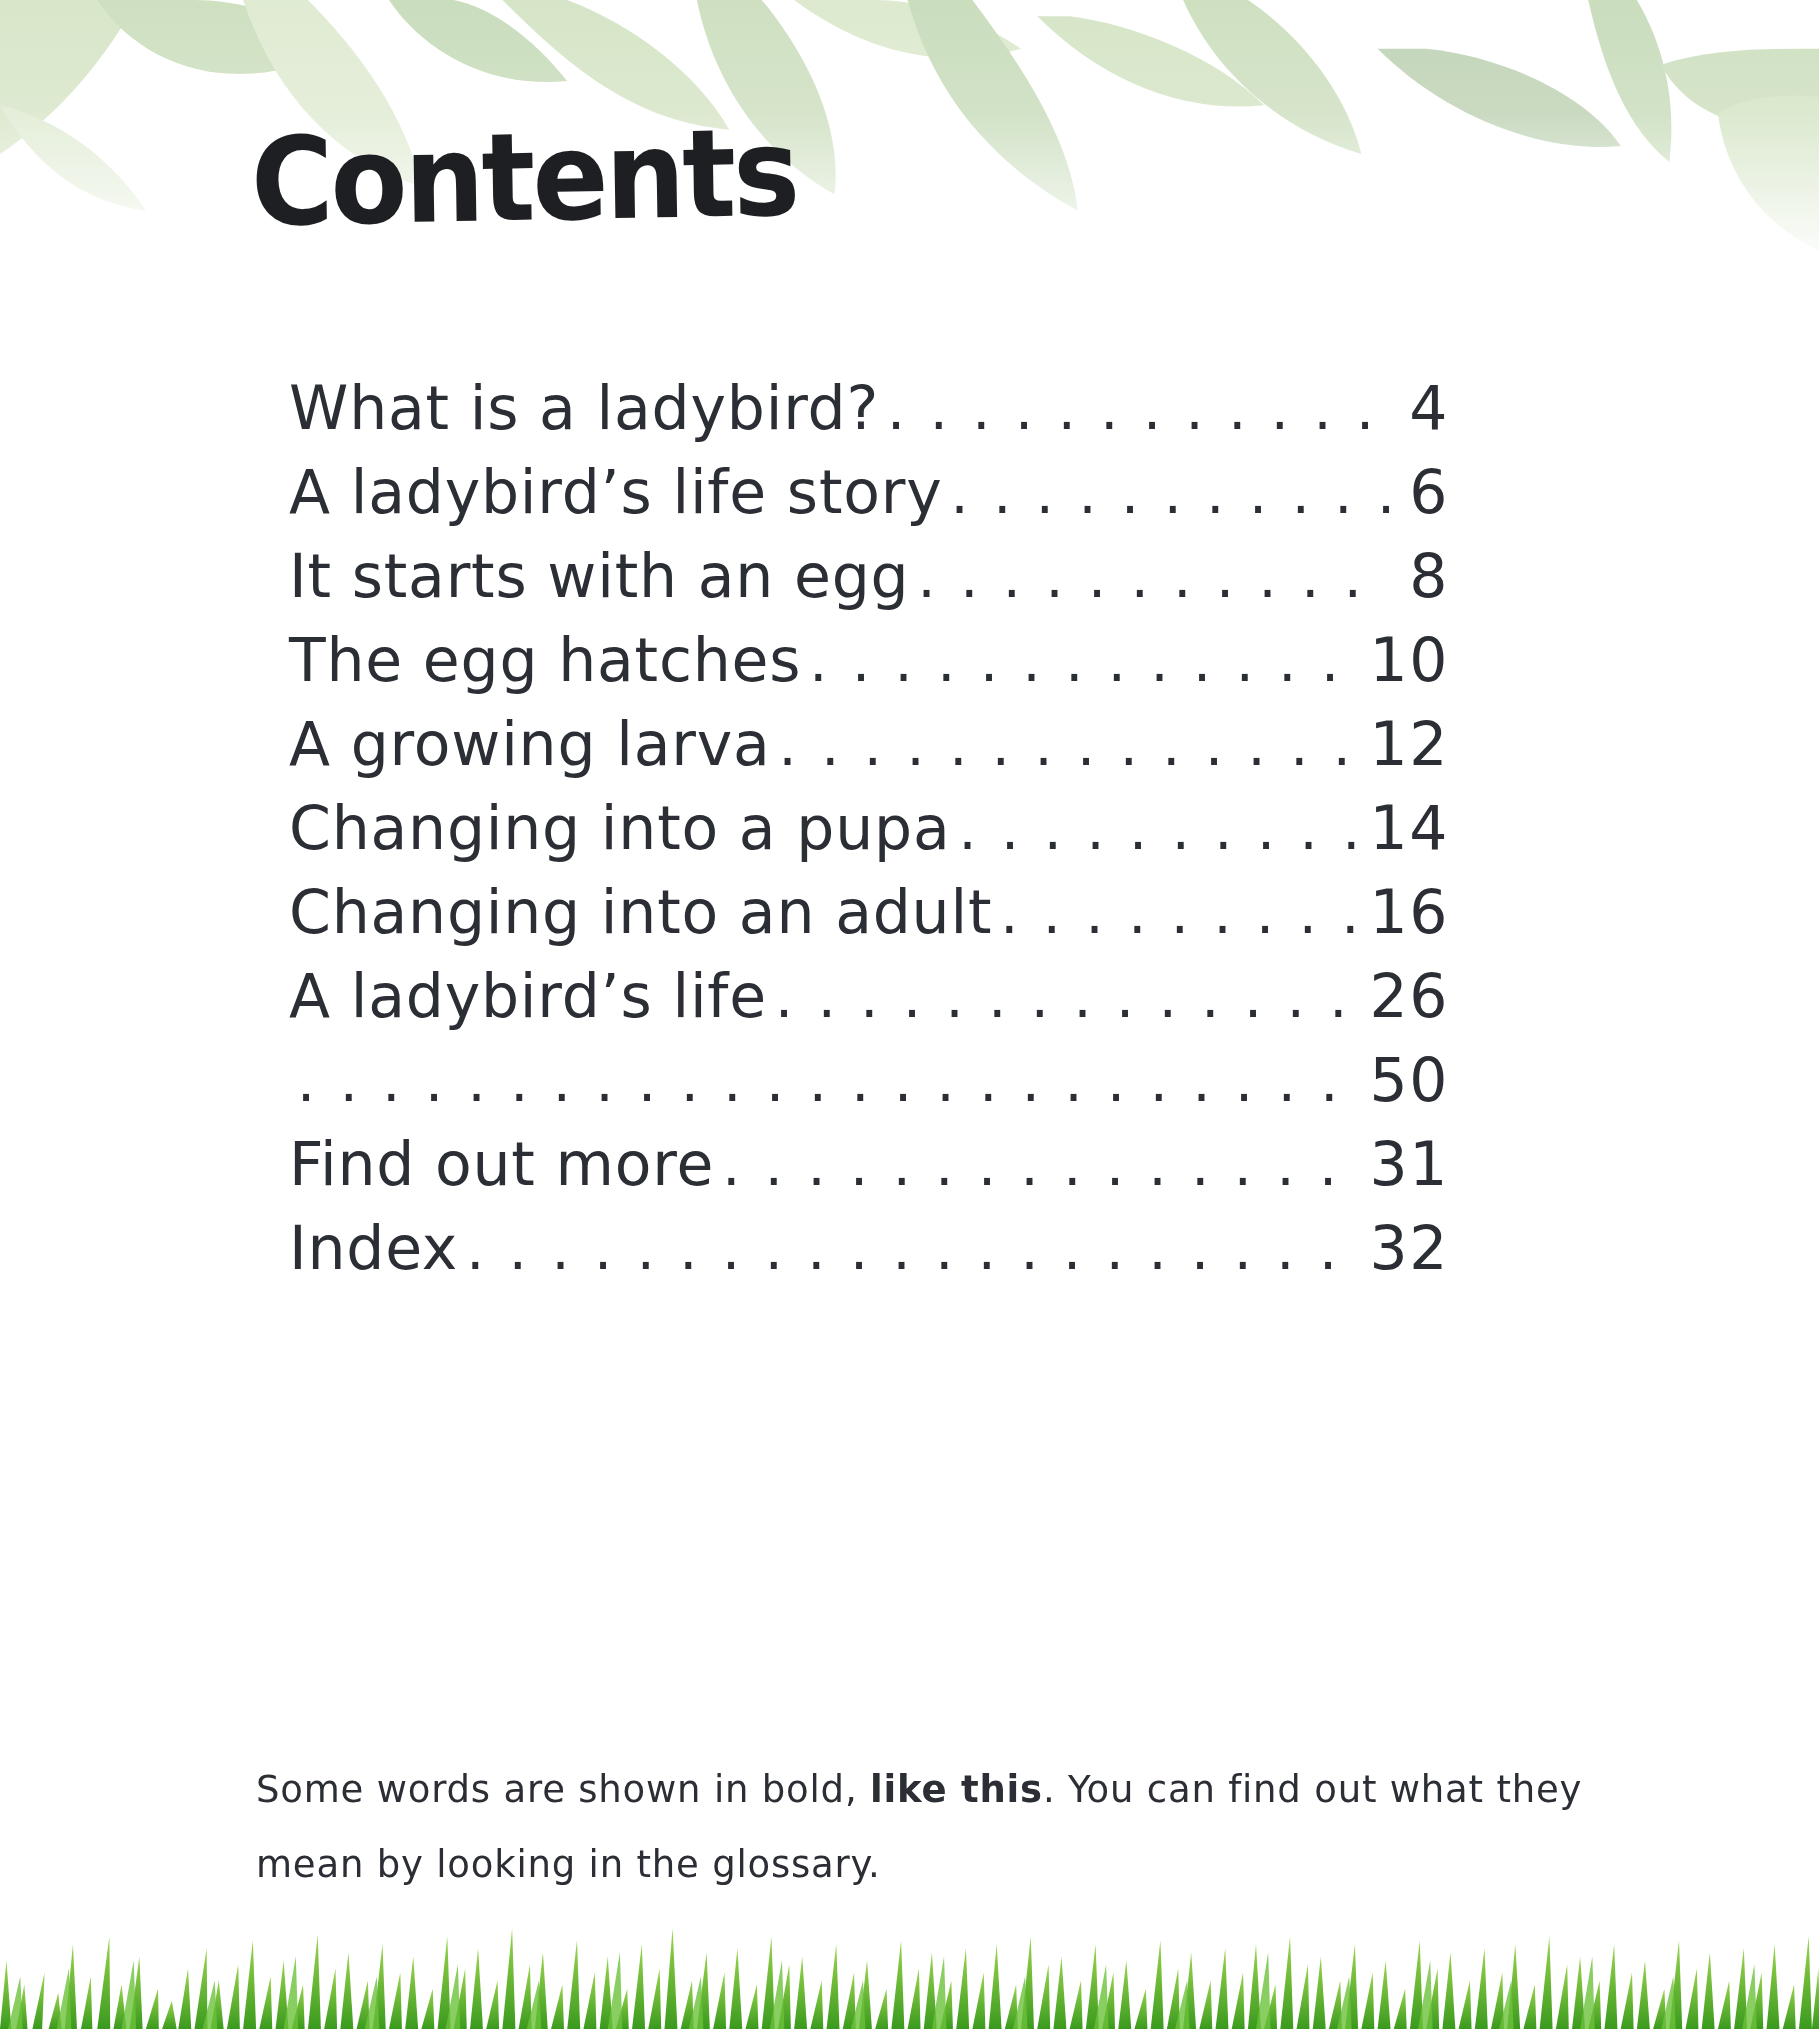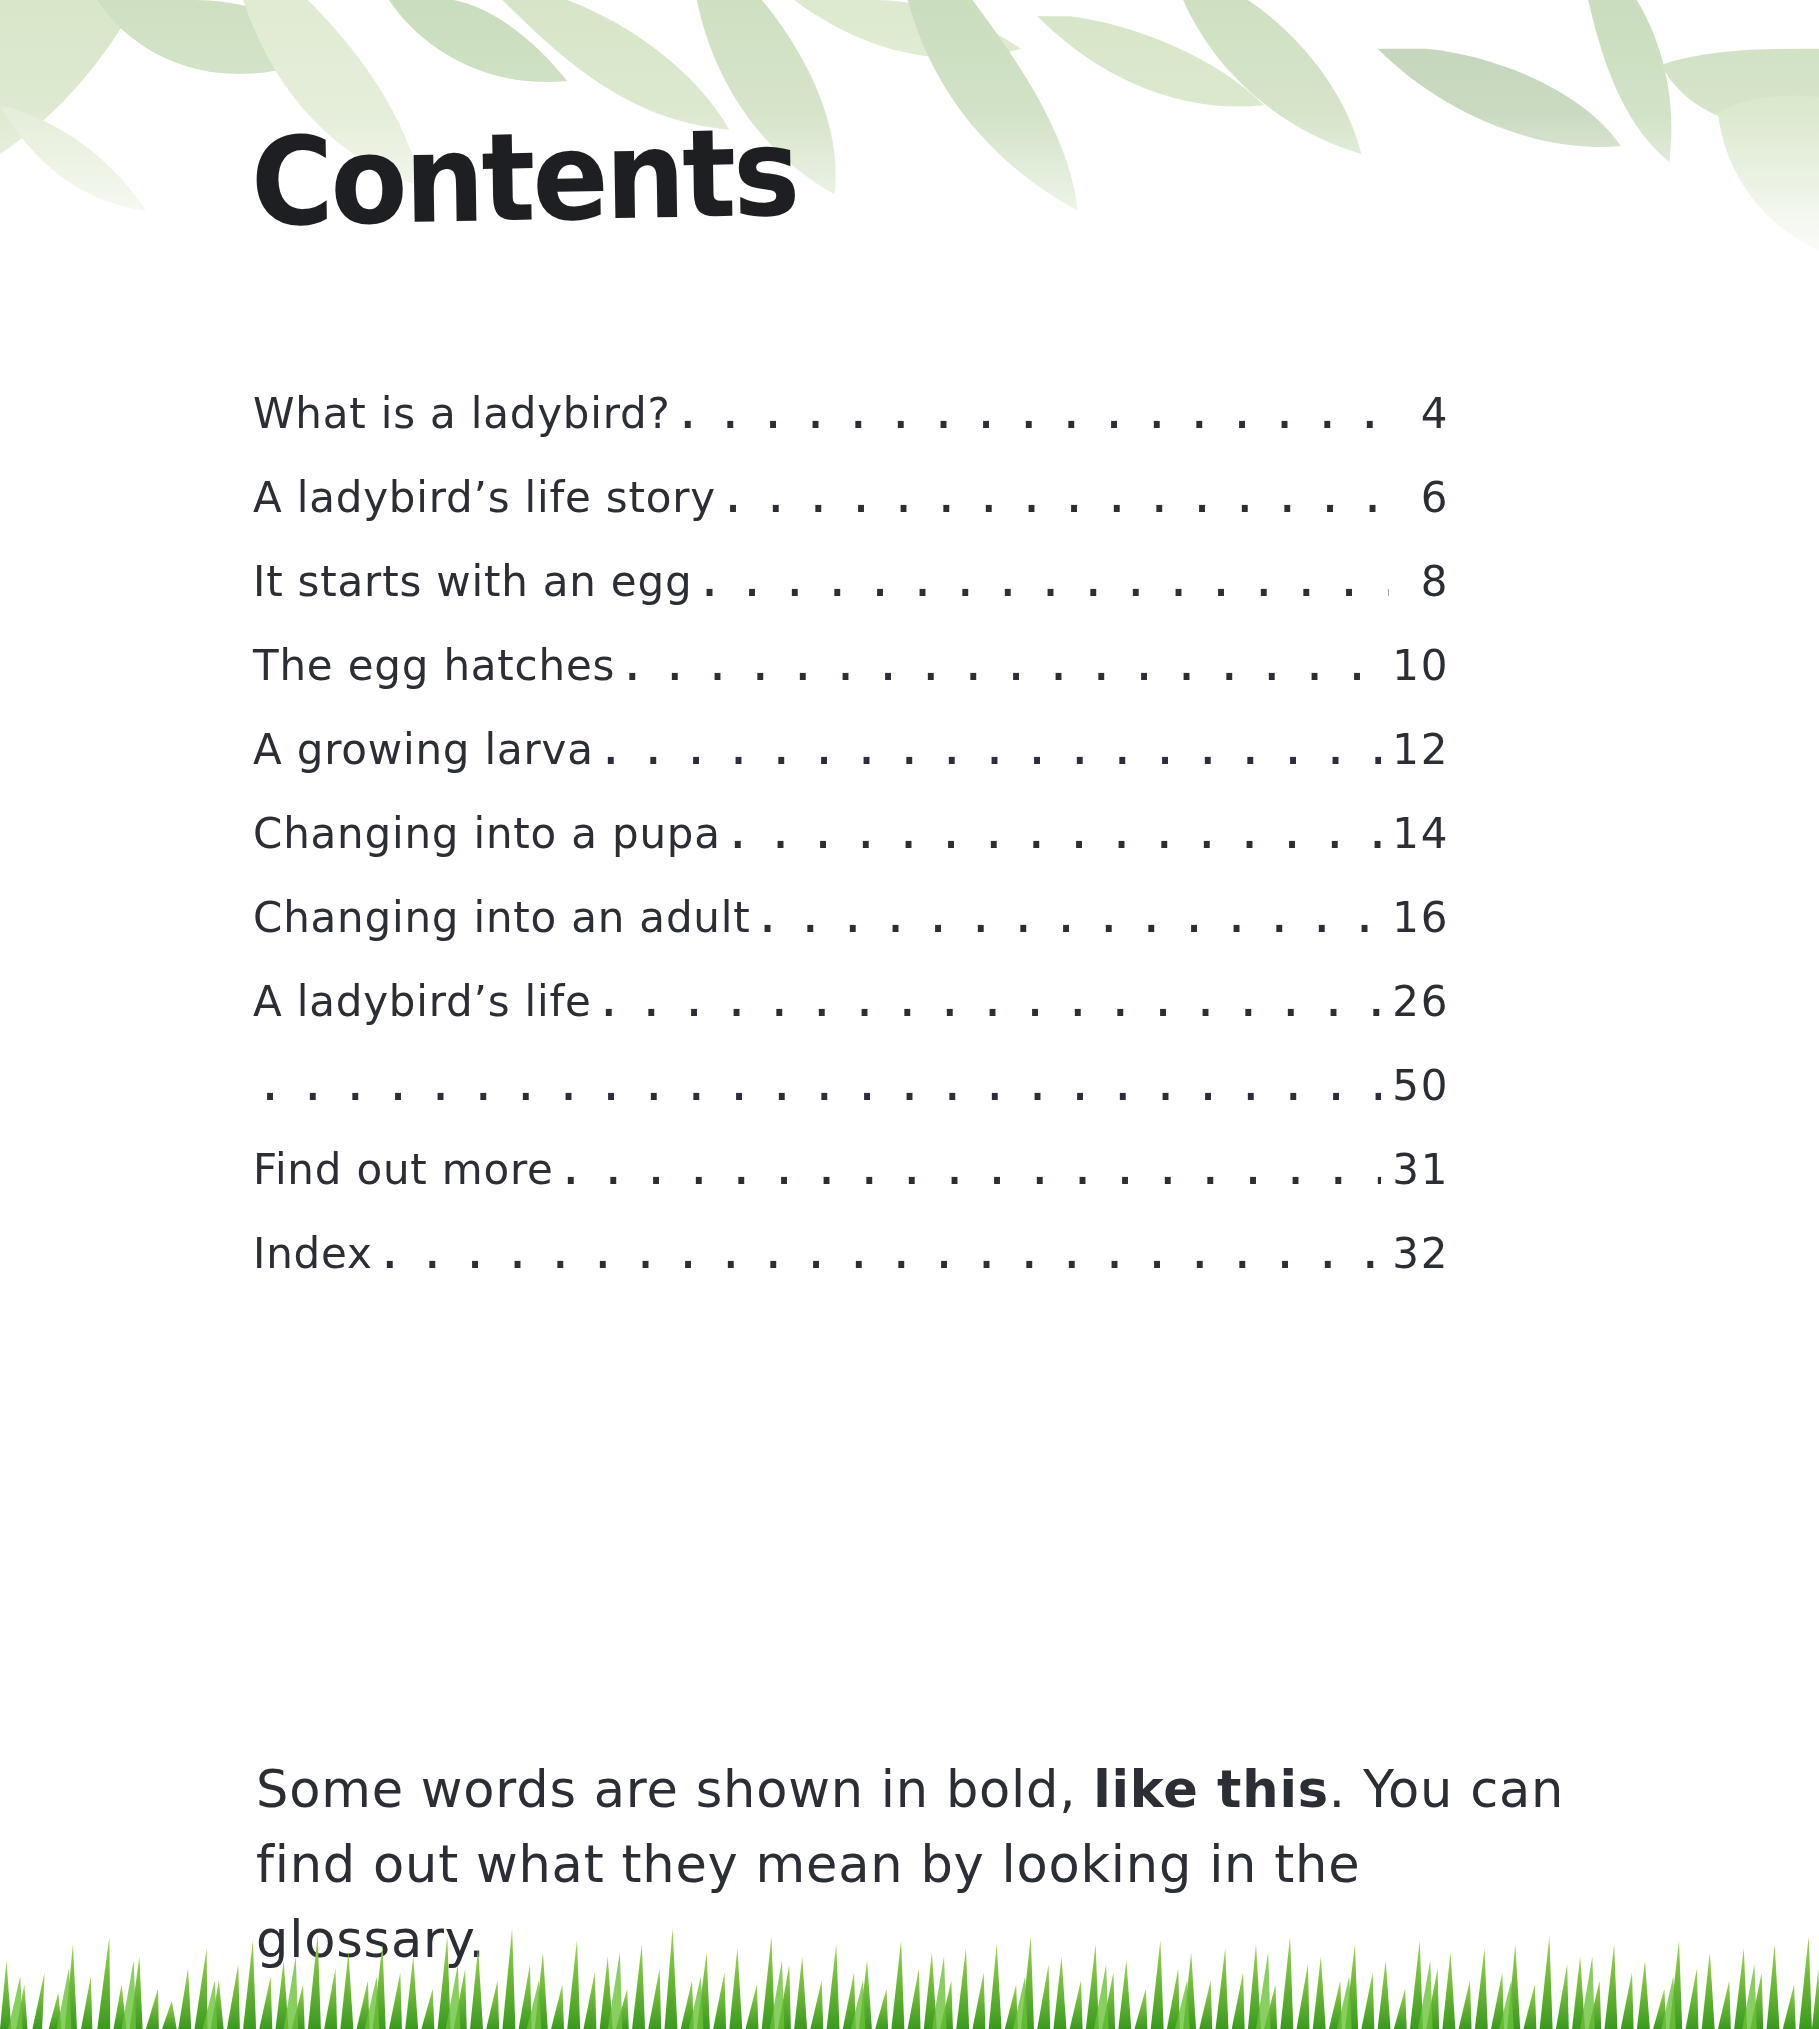--- a/index.html
+++ b/index.html
@@ -1,26 +1,26 @@
 <!DOCTYPE html>
 <html style="font-size:13px"><head>
 <meta charset="utf-8">
 <style>
   html, body { margin:0; padding:0; }
   body { width:1820px; height:2029px; position:relative; overflow:hidden; background:#ffffff; font-family:"DejaVu Sans", "Liberation Sans", sans-serif; color:#2b2e34; }
   .leaves { position:absolute; left:0; top:0; width:1820px; height:308px; }
   .leaves-fade { position:absolute; left:0; top:0; width:1820px; height:324px; background:linear-gradient(to bottom, rgba(255,255,255,0) 0%, rgba(255,255,255,0.15) 35%, rgba(255,255,255,0.85) 75%, #ffffff 100%); }
   .title { position:absolute; left:250px; top:122px; margin:0; font-family:"DejaVu Sans", sans-serif; font-weight:bold; font-size:122px; line-height:1; color:#1d1f22; letter-spacing:-3.2px; transform:scaleX(0.92) rotate(-1deg); transform-origin:left top; }
   .toc { position:absolute; left:253px; top:366px; width:1196px; margin:0; padding:0; list-style:none; }
-  .toc-row { display:flex; align-items:baseline; height:84px; font-size:42px; line-height:84px; white-space:nowrap; }
+  .toc-row { display:flex; align-items:baseline; height:84px; font-size:60px; line-height:84px; white-space:nowrap;margin-left:36px; }
   .toc-label { flex:0 0 auto; letter-spacing:0.8px; }
   .toc-dots { flex:1 1 auto; overflow:hidden; margin:0 11.3px 0 8px; letter-spacing:18px; font-size:57px; color:#2b2e34; }
   .toc-dots::before { content:". . . . . . . . . . . . . . . . . . . . . . . . . . . . . . . . . . . . . . . . . . . . . . ."; letter-spacing:3.2px; }
   .toc-page { flex:0 0 auto; text-align:right; min-width:49px; letter-spacing:1.6px; }
-  .note { position:absolute; left:256px; top:1752px; width:1329px; margin:0; font-size:51px; line-height:75px; letter-spacing:0.8px; color:#2b2e34; }
+  .note { position:absolute; left:256px; top:1752px; width:1329px; margin:0; font-size:37px; line-height:75px; letter-spacing:0.8px; color:#2b2e34; }
   .note b { font-weight:bold; }
   .grass { position:absolute; left:0; top:1912px; width:1820px; height:117px; }
 </style>
 </head>
 <body>
 
 <svg class="leaves" viewBox="0 0 2246 380" preserveAspectRatio="none">
   <g opacity="0.55">
     <path d="M0,0 L0,190 C60,150 120,90 170,0 Z" fill="#b9d39e"></path>
     <path d="M120,0 C180,90 300,120 420,60 C360,20 300,0 240,0 Z" fill="#a8c890"></path>

